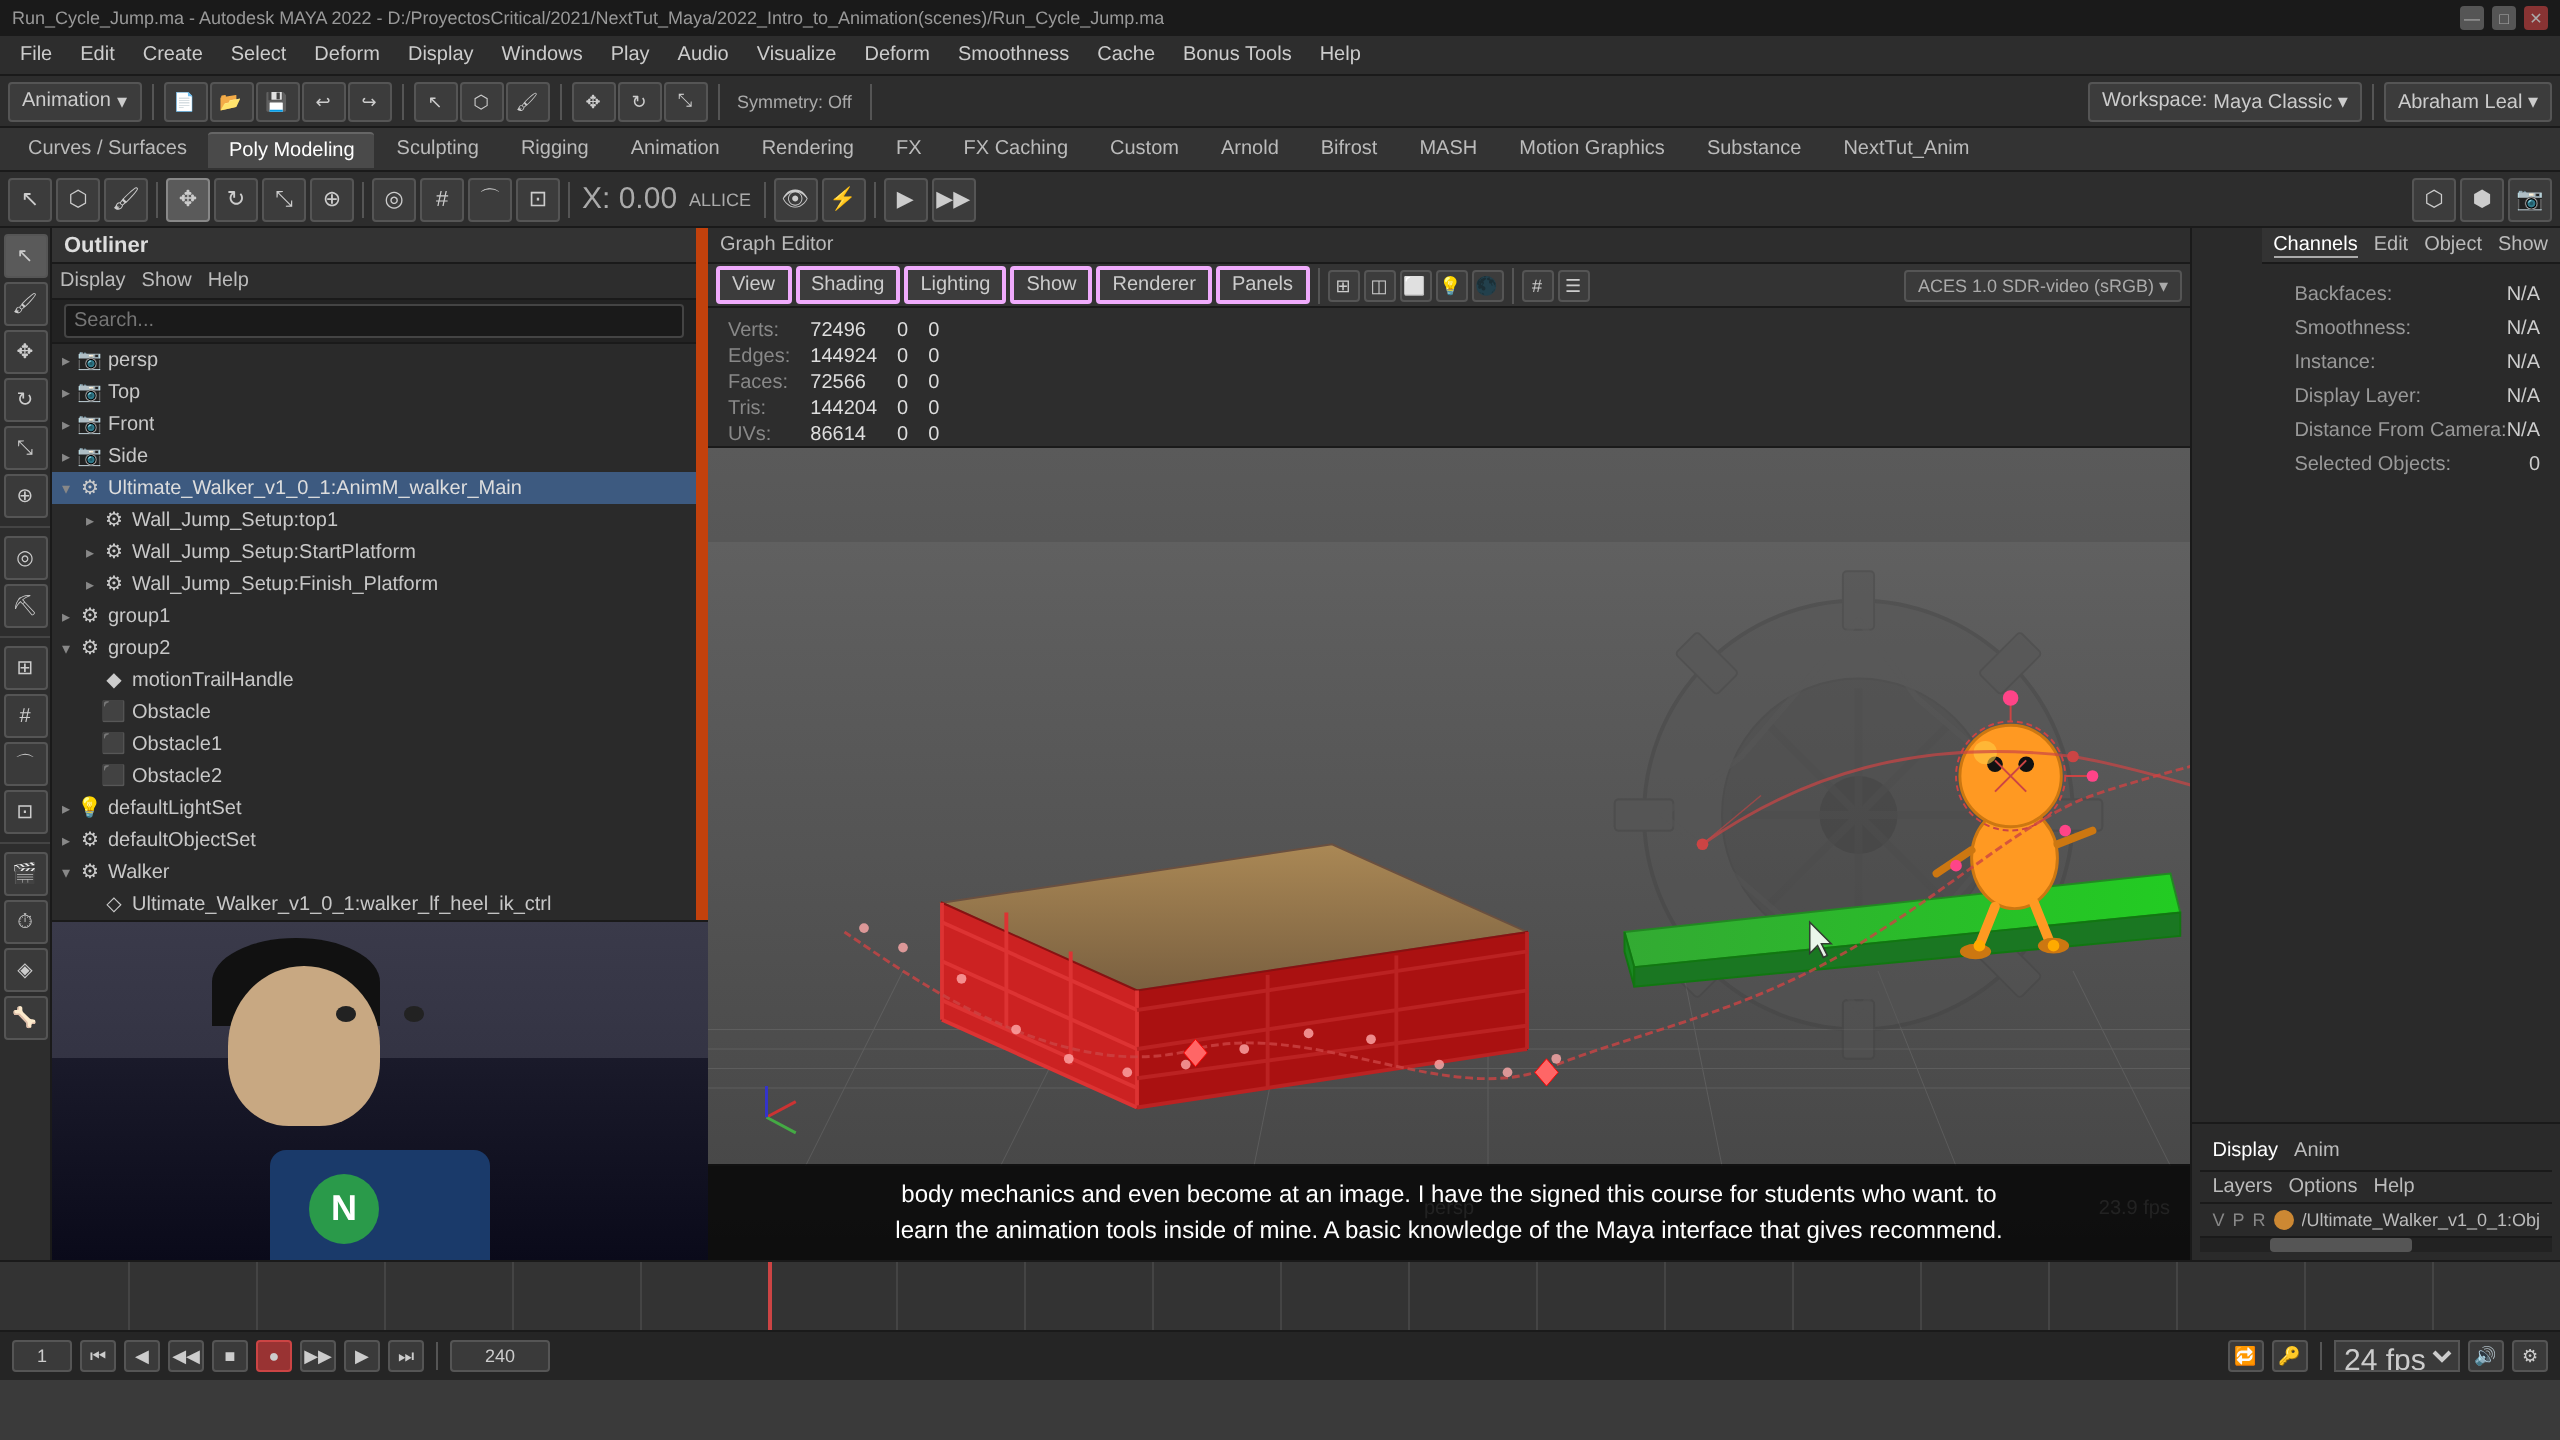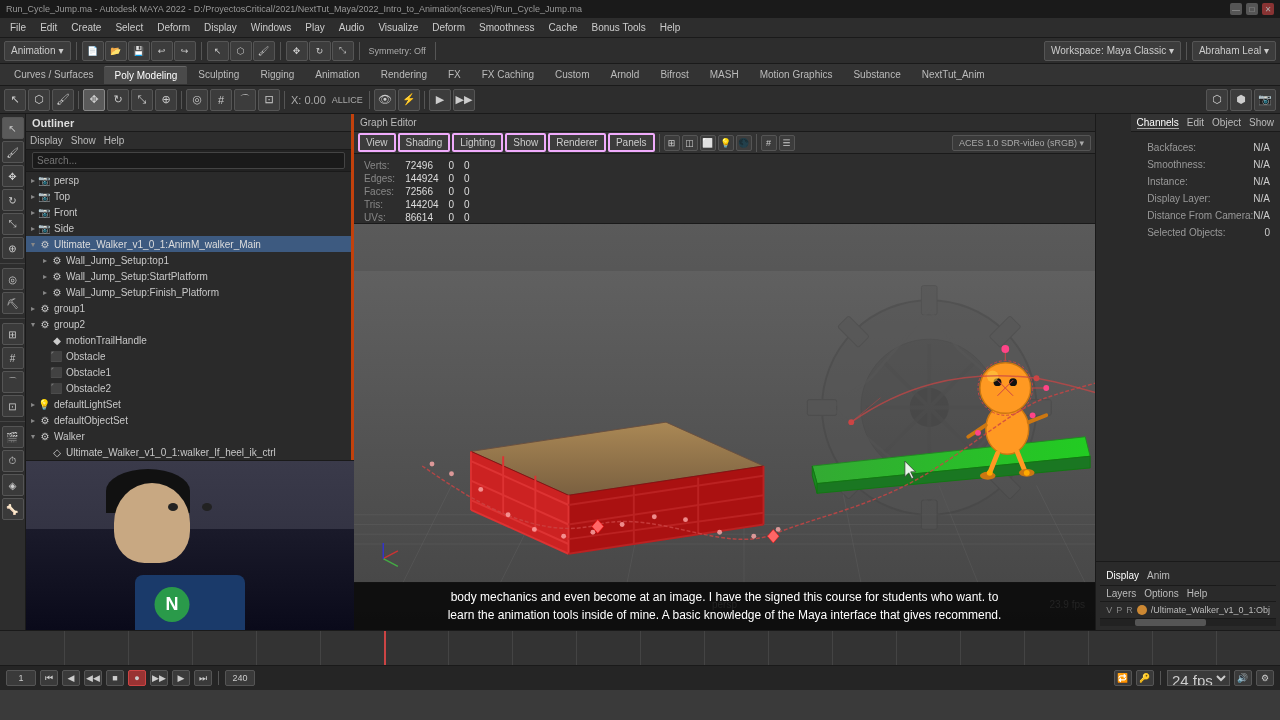--- a/index.html
+++ b/index.html
@@ -128,21 +128,21 @@
       display: flex;
       width: 100%;
       height: calc(720px - 18px - 20px - 26px - 22px - 28px);
     }
 
     
     #left-panel {
       width: 328px;
       min-width: 328px;
       background: #14b8a6;
-      border-right: 3px solid #c2410c;
+      border-right: 6px solid #c2410c;
       display: flex;
       flex-direction: column;
     }
 
     #outliner-header {
       height: 18px;
       background: #333;
       display: flex;
       align-items: center;
       padding: 0 6px;
@@ -656,21 +656,21 @@
   <div class="tool-icon">⤡</div>
   <div class="tool-icon">⊕</div>
   <div class="toolbar-separator"></div>
 
   <div class="tool-icon">◎</div>
   <div class="tool-icon">#</div>
   <div class="tool-icon">⌒</div>
   <div class="tool-icon">⊡</div>
   <div class="toolbar-separator"></div>
 
-  <span style="font-size:11px; color:#aaa; padding:0 2px;">X: 0.00</span>
+  <span style="font-size:15px; color:#aaa; padding:0 2px;">X: 0.00</span>
   <span style="font-size:9px; color:#aaa; padding:0 2px;">ALLICE</span>
   <div class="toolbar-separator"></div>
   <div class="tool-icon">👁</div>
   <div class="tool-icon">⚡</div>
   <div class="toolbar-separator"></div>
 
   <div class="tool-icon">▶</div>
   <div class="tool-icon">▶▶</div>
   <div style="flex:1"></div>
 
@@ -1186,21 +1186,21 @@
 
     <div class="ctrl-btn">⏮</div>
     <div class="ctrl-btn">◀</div>
     <div class="ctrl-btn">◀◀</div>
     <div class="ctrl-btn">■</div>
     <div class="ctrl-btn record">●</div>
     <div class="ctrl-btn">▶▶</div>
     <div class="ctrl-btn">▶</div>
     <div class="ctrl-btn">⏭</div>
     <div class="ctrl-separator"></div>
-    <input type="text" class="ctrl-btn" style="width: 30px; font-size: 9px; text-align: center;" value="240">
+    <input type="text" class="ctrl-btn" style="width: 50px; font-size: 9px; text-align: center;" value="240">
     <div style="flex:1;"></div>
 
     <div class="ctrl-btn">🔁</div>
     <div class="ctrl-btn">🔑</div>
     <div class="ctrl-separator"></div>
 
     <select class="fps-select" style="height:16px; background:#3a3a3a; border:1px solid #555; color:#ccc; font-size:15px;">
       <option>24 fps</option>
       <option>30 fps</option>
     </select>

